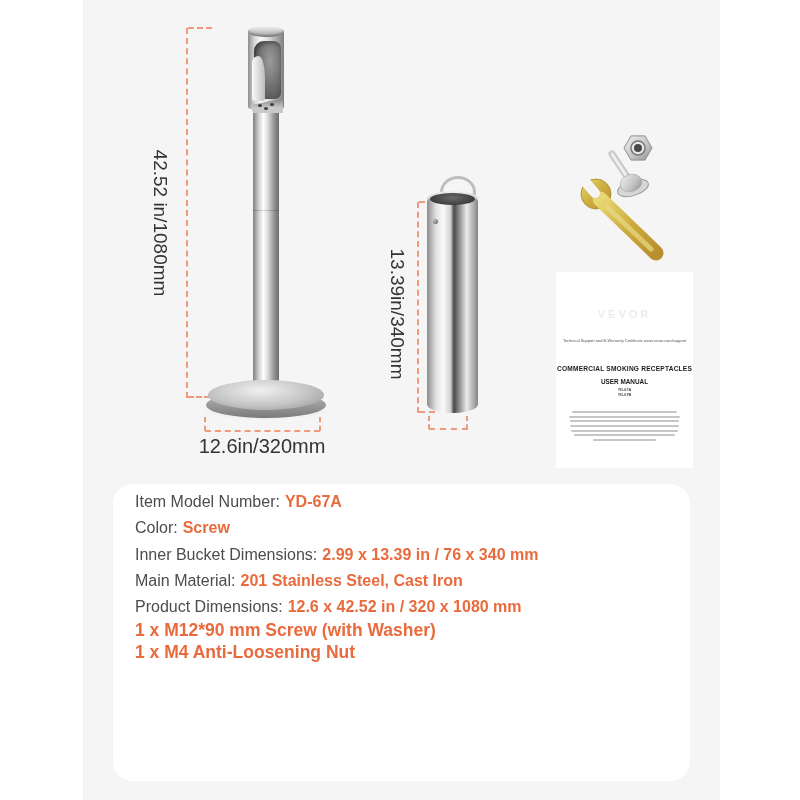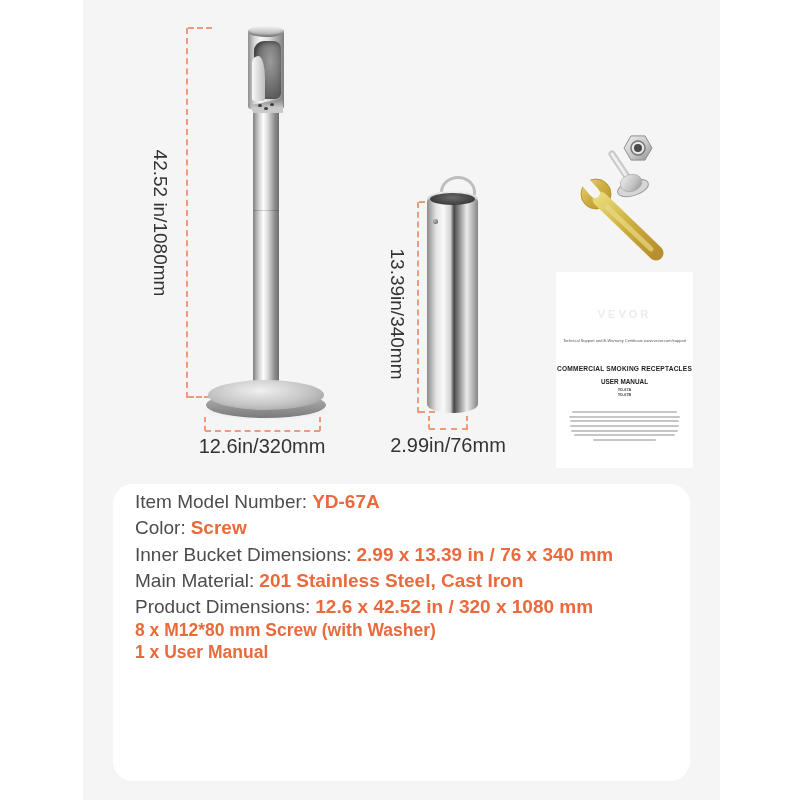--- a/index.html
+++ b/index.html
@@ -70,21 +70,21 @@
   .manual-support { margin-top:18px; color:#555; font-size:4px; line-height:5px; }
   .manual-title { margin-top:22px; color:#1d1d1d; font-size:6.6px; font-weight:700; letter-spacing:.2px; }
   .manual-subtitle { margin-top:6px; color:#1d1d1d; font-size:6.4px; font-weight:700; }
   .manual-model { margin-top:3px; color:#444; font-size:3.8px; font-weight:700; line-height:4.6px; }
   .manual-body { margin:14px auto 0; width:84%; }
   .mline { height:2px; background:#c6c6c6; margin:0 auto 2.6px; border-radius:1px; }
 
   
   .spec-panel { left:113px; top:484px; width:577px; height:297px; background:#ffffff;
     border-radius:20px; z-index:3; padding:5px 18px 0 22px; }
-  .spec-row { line-height:26.3px; font-size:19px; white-space:nowrap; }
+  .spec-row { line-height:26.3px; font-size:16px; white-space:nowrap; }
   .spec-label { color:#4c4c4c; }
   .spec-value { color:#E96A3C; font-weight:700; margin-left:5px; }
   .acc-row { line-height:21.6px; font-size:17.5px; color:#E96A3C; font-weight:700; white-space:nowrap; }
 
   .z2 { z-index:2; }
 </style>
 </head>
 <body>
 
 <div class="stage">
@@ -122,21 +122,20 @@
   <div class="abs bucket-screw"></div>
 
   <div class="abs dash-v" style="left:417px; top:202px; height:211px;"></div>
   <div class="abs dash-h" style="left:419px; top:201px; width:18px;"></div>
   <div class="abs dash-h" style="left:419px; top:411px; width:16px;"></div>
   <div class="abs dim-text vtext" style="left:287px; top:304px; width:220px; font-size:19px;">13.39in/340mm</div>
 
   <div class="abs dash-v" style="left:428px; top:416px; height:13px;"></div>
   <div class="abs dash-v" style="left:466px; top:416px; height:13px;"></div>
   <div class="abs dash-h" style="left:429px; top:428px; width:39px;"></div>
-  <div class="abs dim-text" style="left:348px; top:435px; width:200px;">2.99in/76mm</div>
 
   <svg class="abs z2" style="left:576px; top:126px;" width="96" height="136" viewBox="0 0 96 136">
     <defs>
       <linearGradient id="gold" x1="0" y1="0" x2="1" y2="1">
         <stop offset="0" stop-color="#E8D775"></stop>
         <stop offset="0.5" stop-color="#CDAD3F"></stop>
         <stop offset="1" stop-color="#B98F2E"></stop>
       </linearGradient>
       <linearGradient id="steel" x1="0" y1="0" x2="1" y2="1">
         <stop offset="0" stop-color="#f2f2f2"></stop>
@@ -194,17 +193,17 @@
     </div>
     <div class="spec-row">
       <span class="spec-label">Inner Bucket Dimensions:</span><span class="spec-value">2.99 x 13.39 in / 76 x 340 mm</span>
     </div>
     <div class="spec-row">
       <span class="spec-label">Main Material:</span><span class="spec-value">201 Stainless Steel, Cast Iron</span>
     </div>
     <div class="spec-row">
       <span class="spec-label">Product Dimensions:</span><span class="spec-value">12.6 x 42.52 in / 320 x 1080 mm</span>
     </div>
-    <div class="acc-row">8 x M12*80 mm Screw (with Washer)</div>
-    <div class="acc-row">1 x User Manual</div>
+    <div class="acc-row">1 x M12*90 mm Screw (with Washer)</div>
+    <div class="acc-row">1 x M4 Anti-Loosening Nut</div>
   </div>
 
 </div>
 
 </body></html>

